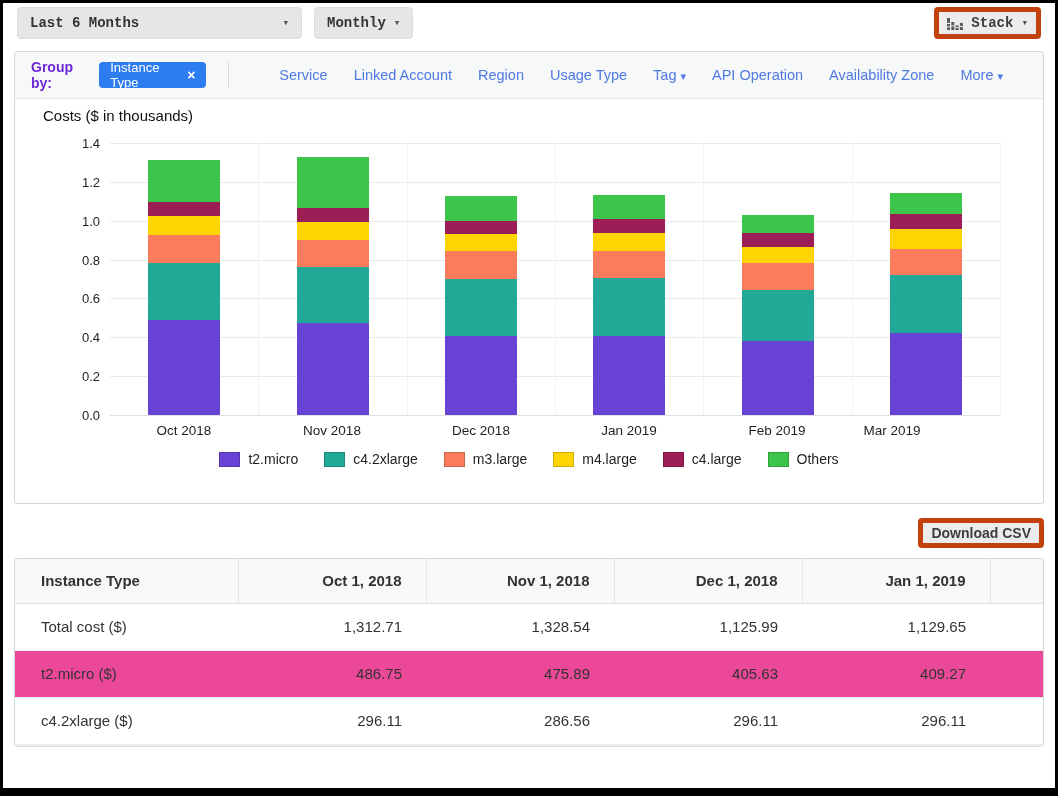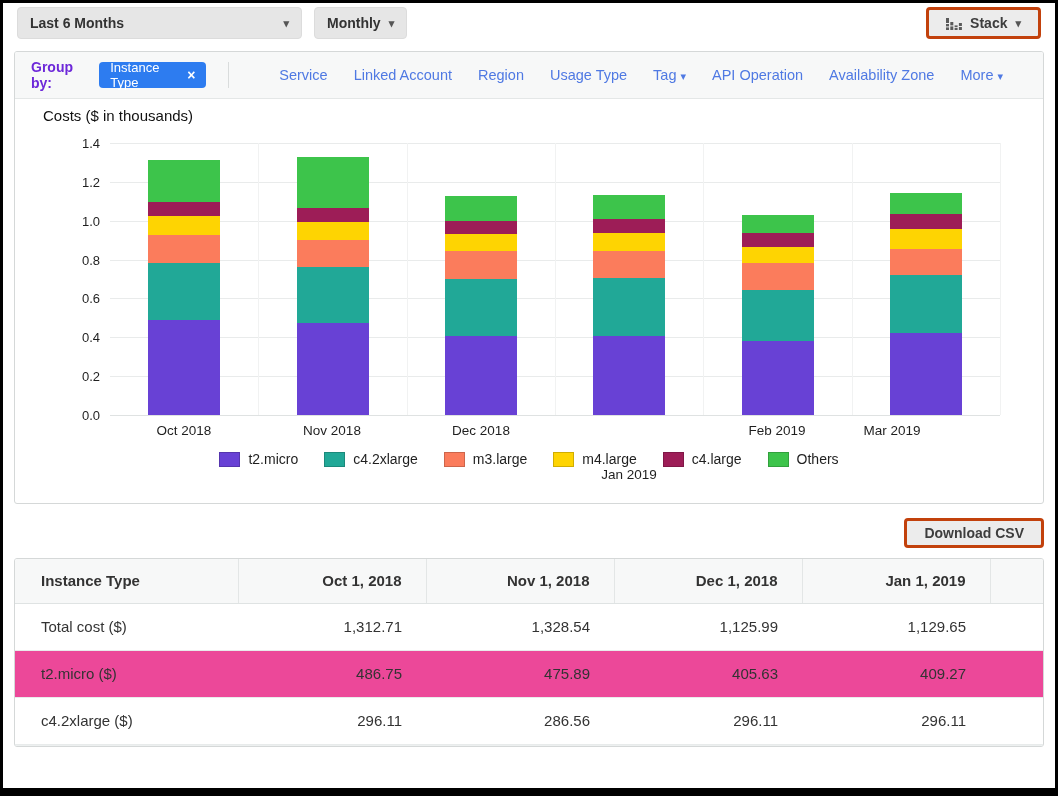--- a/index.html
+++ b/index.html
@@ -14,34 +14,34 @@
     color:#2f2f2f;
   }
   .page { padding:0 11px; }
 
   
   .hdr { display:flex; align-items:center; gap:10px; padding:11px 8px 6px 8px; }
   .hdr .lock { width:15px; height:19px; display:inline-block; }
   .hdr h1 { font-size:20px; font-weight:500; color:#272727; letter-spacing:.1px; }
 
   
-  .controls { display:flex; align-items:center; margin:4px 0 12px 0; padding:0 3px; }
+  .controls { display:flex; align-items:center; margin:4px 0 12px 0; padding:0 3px;font-family:Liberation Mono, monospace; }
   .dd {
     background:#e6e6e6; border:1px solid #dcdcdc; border-radius:4px;
     height:32px; display:flex; align-items:center; font-weight:bold; font-size:14px;
     color:#333; cursor:pointer; padding:0 12px;
   }
   .dd.range { width:285px; justify-content:space-between; margin-right:12px; }
   .dd.gran  { gap:8px; }
   .caret { font-size:11px; color:#555; line-height:1; }
   .spacer { flex:1; }
   .btn {
-    background:#ececec; border:3px solid #c2410c; border-radius:4px;
+    background:#ececec; border:5px solid #c2410c; border-radius:4px;
     height:32px; display:flex; align-items:center; gap:8px; font-weight:bold;
-    font-size:14px; color:#3d3d3d; padding:0 17px; cursor:pointer;justify-content:center;
+    font-size:14px; color:#3d3d3d; padding:0 8px; cursor:pointer;justify-content:center;
   }
 
   
   .panel {
     border:1px solid #d5d8d8; border-radius:3px; background:#fff;
     height:453px; overflow:hidden;
   }
   .groupby {
     background:#f7f8f8; border-bottom:1px solid #e4e7e7; height:47px;
     display:flex; align-items:center; padding:0 16px; gap:0;
@@ -214,21 +214,21 @@
           <div class="bar-seg" style="left:780px; width:72px; bottom:81.6px; height:58.28571428571429px; background:#21a897;"></div>
           <div class="bar-seg" style="left:780px; width:72px; bottom:139.8857142857143px; height:26.228571428571435px; background:#fb7c5c;"></div>
           <div class="bar-seg" style="left:780px; width:72px; bottom:166.11428571428573px; height:19.42857142857143px; background:#fed402;"></div>
           <div class="bar-seg" style="left:780px; width:72px; bottom:185.54285714285714px; height:15.542857142857144px; background:#9d1d57;"></div>
           <div class="bar-seg" style="left:780px; width:72px; bottom:201.0857142857143px; height:21.371428571428574px; background:#3dc44b;"></div>
         </div>
       <div class="xlabels" id="xlabels">
           <div class="xlabel" style="left:0px; width:148px;">Oct 2018</div>
           <div class="xlabel" style="left:148px; width:148px;">Nov 2018</div>
           <div class="xlabel" style="left:297px; width:148px;">Dec 2018</div>
-          <div class="xlabel" style="left:445px; width:148px;margin-top:44px;">Jan 2019</div>
+          <div class="xlabel" style="left:445px; width:148px;">Jan 2019</div>
           <div class="xlabel" style="left:593px; width:148px;">Feb 2019</div>
           <div class="xlabel" style="left:708px; width:148px;">Mar 2019</div>
         </div>
       <div class="legend" id="legend">
           <span class="legend-item">
             <span class="legend-swatch" style="background:#6841d5;"></span>
             <span class="legend-label">t2.micro</span>
           </span>
           <span class="legend-item">
             <span class="legend-swatch" style="background:#21a897;"></span>

